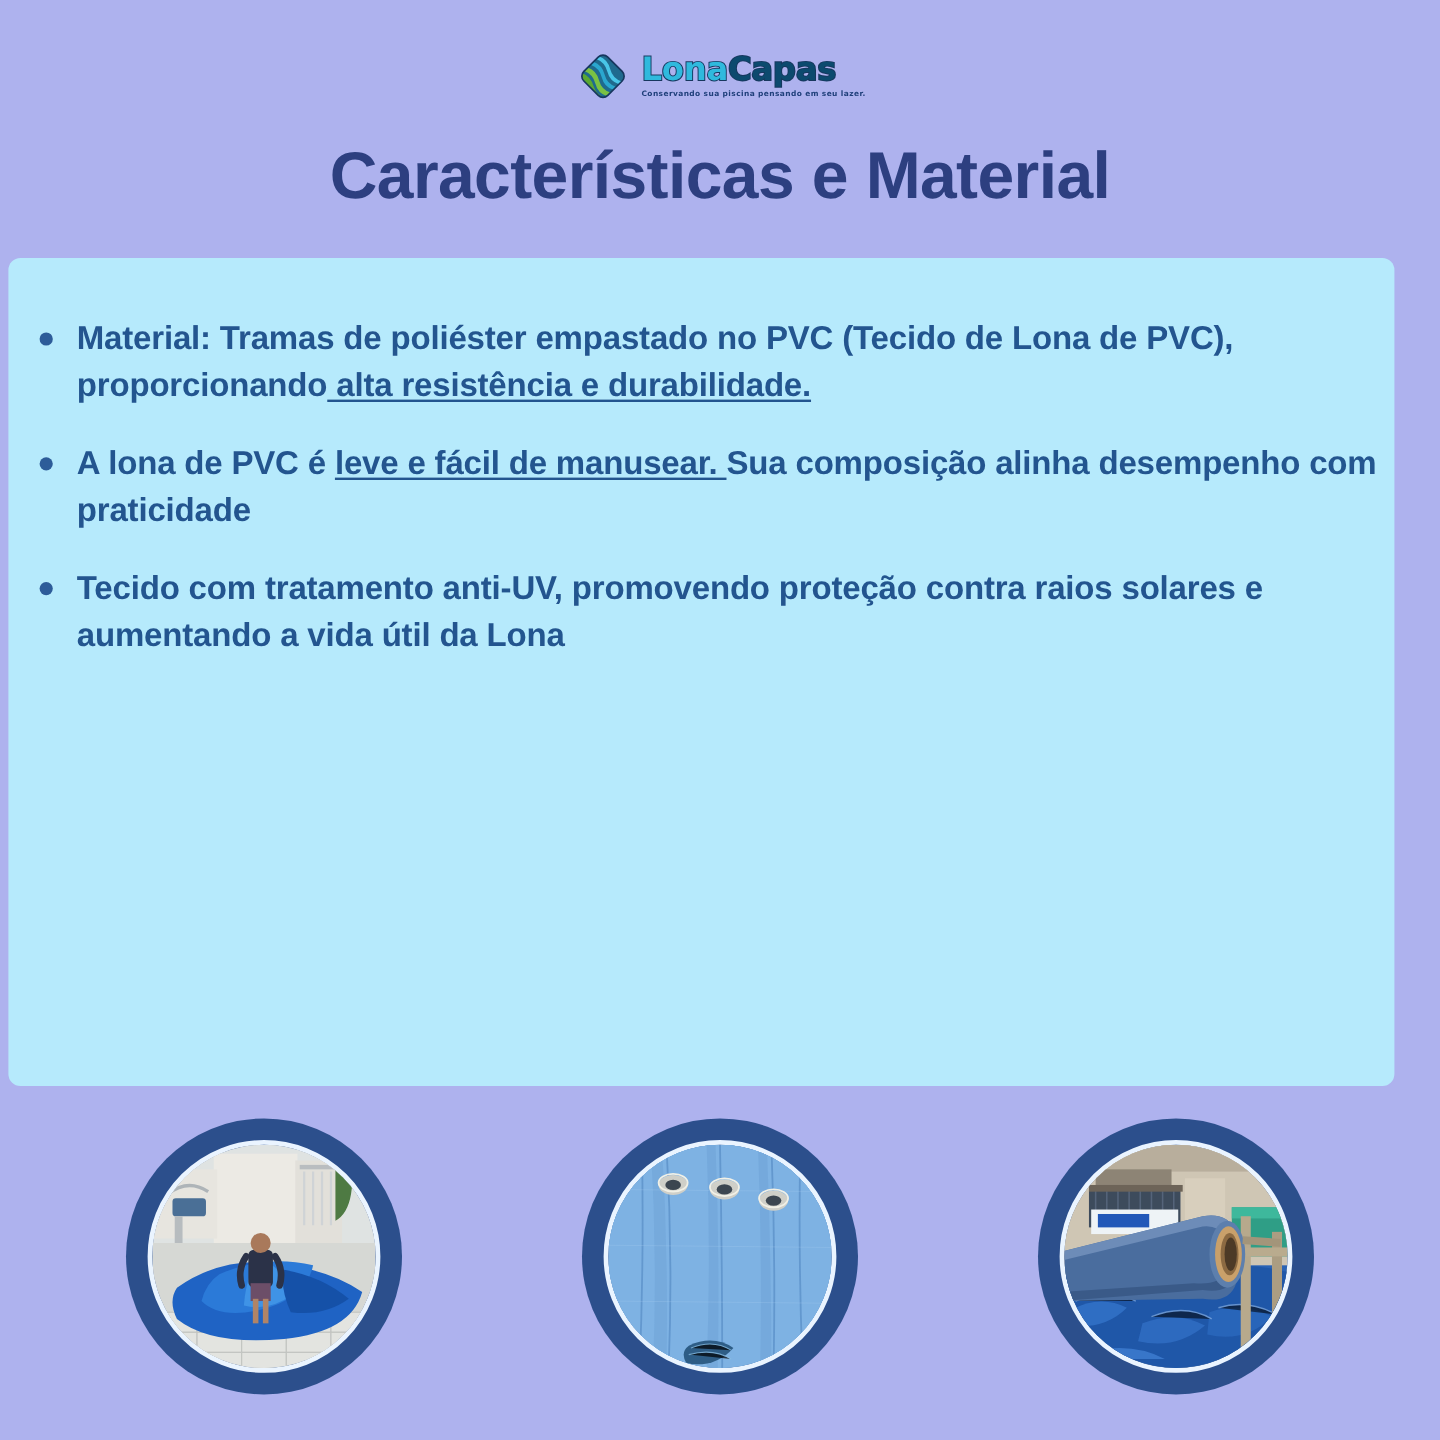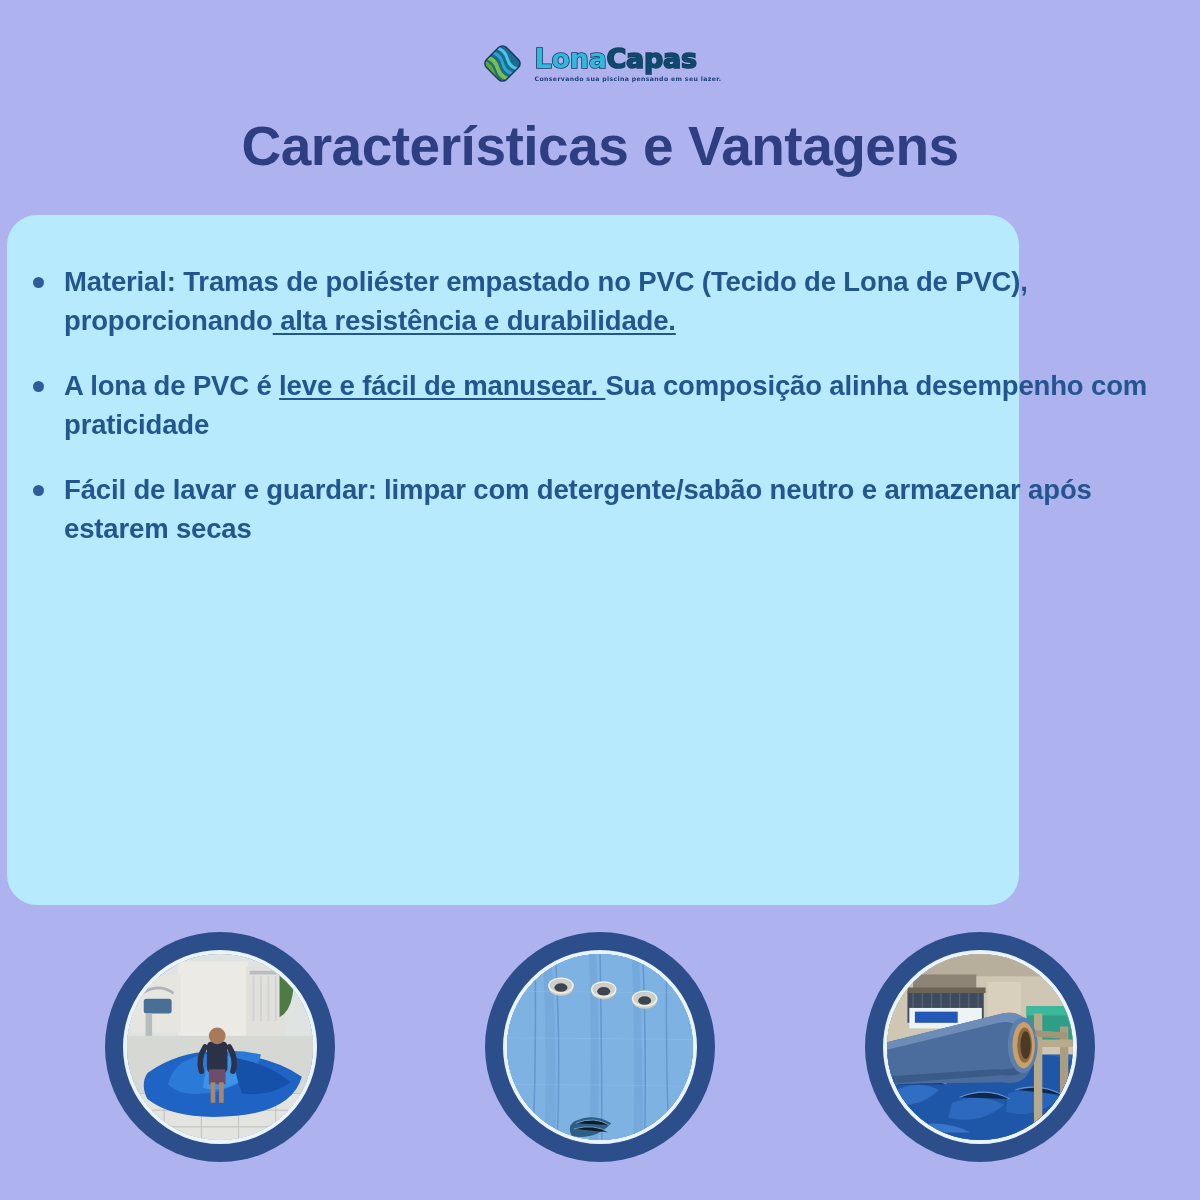--- a/index.html
+++ b/index.html
@@ -60,23 +60,23 @@
     font-weight:bold;
     color:#2d3f80;
     letter-spacing:-0.5px;
     line-height:1.1;
   }
 
   
   .card {
     position:absolute;
     top:215px; left:7px;
-    width:1012px; height:690px;
+    width:1155px; height:690px;
     background:#b6eafc;
-    border-radius:30px;
+    border-radius:10px;
   }
 
   .bullet-list {
     position:absolute;
     top:47px; left:26px;
     width:1120px;
     list-style:none;
   }
   .bullet-item {
     display:flex;
@@ -153,35 +153,35 @@
     </g>
   </svg>
   <div class="logo-text">
     <div class="logo-word">
       <span class="acqua">Lona</span><span class="capas">Capas</span>
     </div>
     <div class="logo-tagline">Conservando sua piscina pensando em seu lazer.</div>
   </div>
 </div>
 
-<h1 class="page-title">Características e Vantagens</h1>
+<h1 class="page-title">Características e Material</h1>
 
 <section class="card">
   <ul class="bullet-list" id="bullet-list">
       <li class="bullet-item">
         <span class="bullet-dot"></span>
         <span class="bullet-text"><span>Material: Tramas de poliéster empastado no PVC (Tecido de Lona de PVC), proporcionando</span><u> alta resistência e durabilidade.</u></span>
       </li>
       <li class="bullet-item">
         <span class="bullet-dot"></span>
         <span class="bullet-text"><span>A lona de PVC é </span><u>leve e fácil de manusear. </u><span>Sua composição alinha desempenho com praticidade</span></span>
       </li>
       <li class="bullet-item">
         <span class="bullet-dot"></span>
-        <span class="bullet-text"><span>Fácil de lavar e guardar: limpar com detergente/sabão neutro e armazenar após estarem secas</span></span>
+        <span class="bullet-text"><span>Tecido com tratamento anti-UV, promovendo proteção contra raios solares e aumentando a vida útil da Lona</span></span>
       </li>
     </ul>
 </section>
 
 <div class="photo-row">
 
   <div class="photo-circle">
     <div class="ring"></div>
     <div class="photo">
       <svg viewBox="0 0 200 200" preserveAspectRatio="xMidYMid slice">

